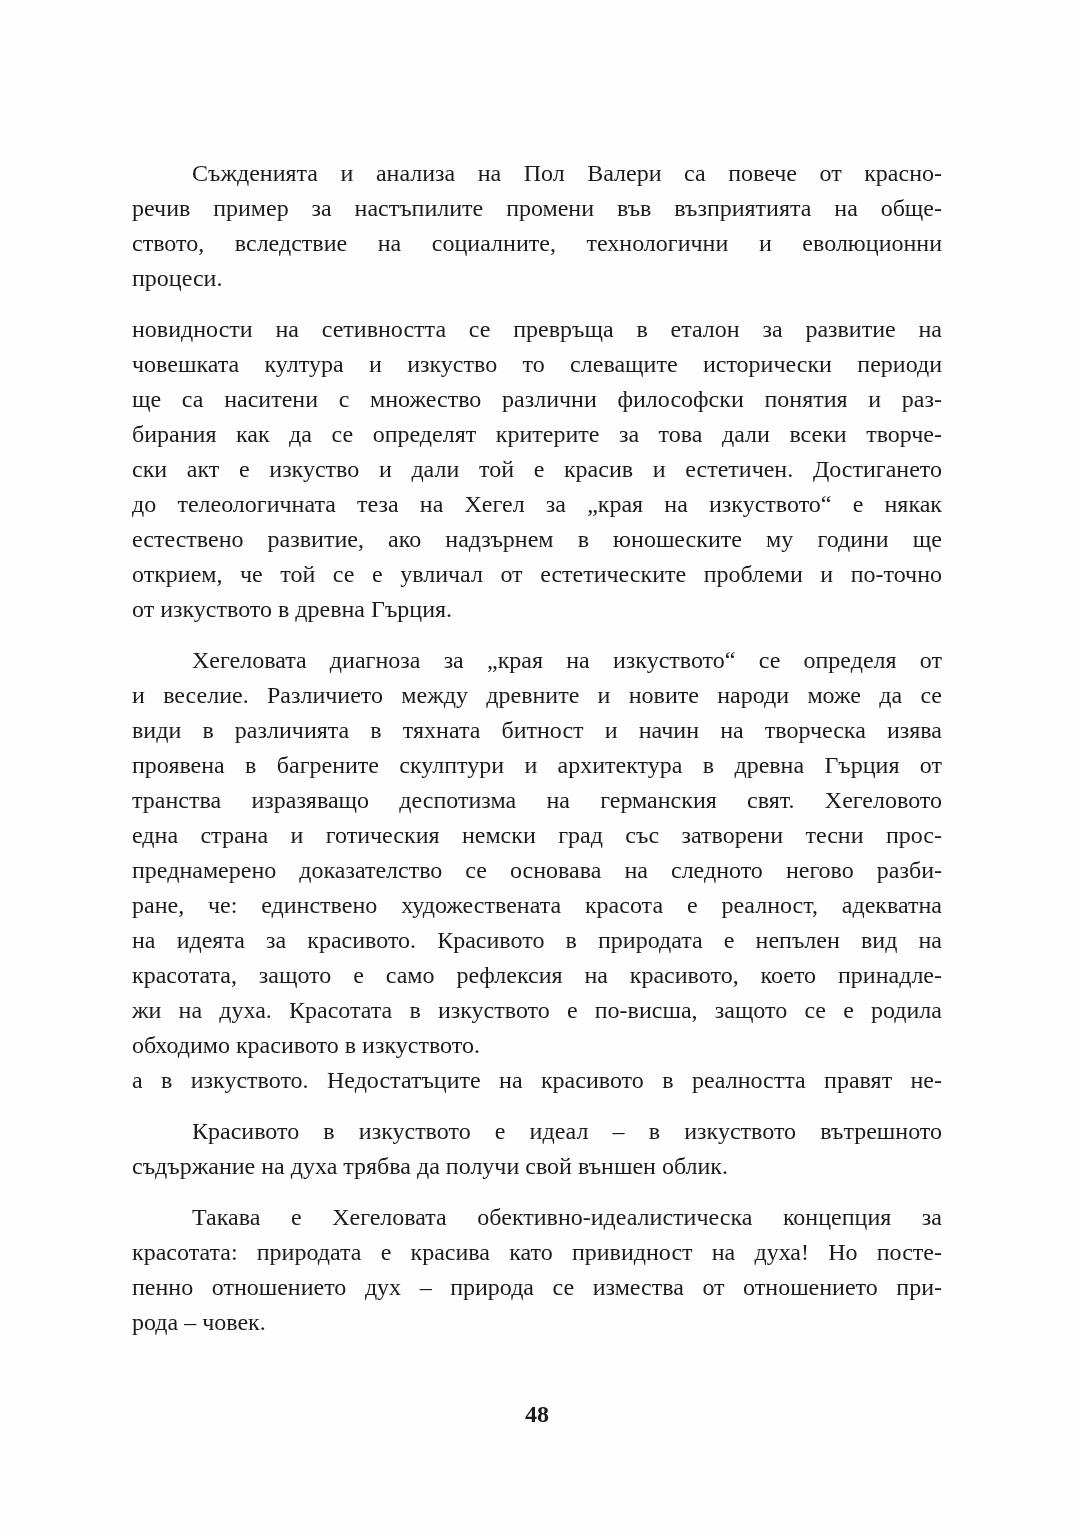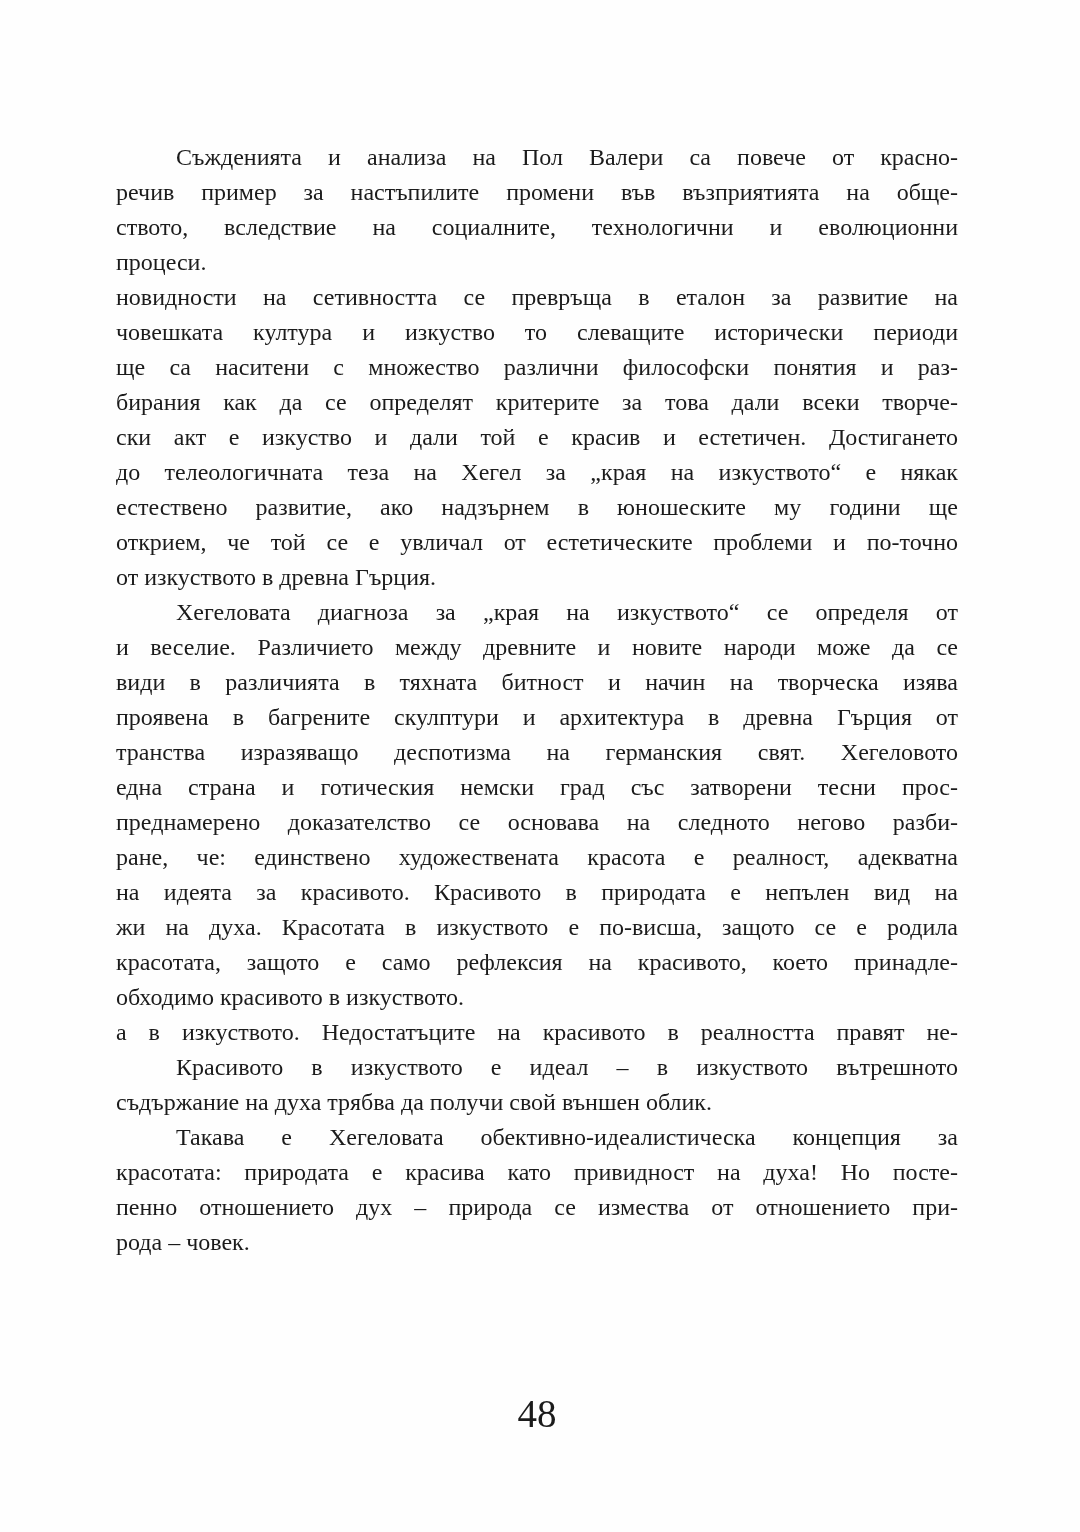--- a/index.html
+++ b/index.html
@@ -21,21 +21,21 @@
     background: #fefefe;
   }
   .text-block {
     position: absolute;
     left: 116px;
     top: 140px;
     width: 842px;
     font-size: 24px;
   }
   .paragraph {
-    margin: 0;
+    margin: 16px;
     padding: 0;
   }
   .line {
     height: 35px;
     line-height: 35px;
     text-align: justify;
     text-align-last: justify;
     overflow: hidden;
     white-space: nowrap;
   }
@@ -44,22 +44,23 @@
   }
   .line.last {
     text-align-last: left;
   }
   .page-number {
     position: absolute;
     left: 116px;
     top: 1396px;
     width: 842px;
     text-align: center;
-    font-size: 39px;
+    font-size: 24px;
     line-height: 36px;
+    font-weight: bold;
   }
 </style>
 </head>
 <body>
 
 <div class="page">
   <div class="text-block">
       <div class="paragraph">
         <div class="line first">Съжденията и анализа на Пол Валери са повече от красно-</div>
         <div class="line">речив пример за настъпилите промени във възприятията на обще-</div>
@@ -80,22 +81,22 @@
       <div class="paragraph">
         <div class="line first">Хегеловата диагноза за „края на изкуството“ се определя от</div>
         <div class="line">и веселие. Различието между древните и новите народи може да се</div>
         <div class="line">види в различията в тяхната битност и начин на творческа изява</div>
         <div class="line">проявена в багрените скулптури и архитектура в древна Гърция от</div>
         <div class="line">транства изразяващо деспотизма на германския свят. Хегеловото</div>
         <div class="line">една страна и готическия немски град със затворени тесни прос-</div>
         <div class="line">преднамерено доказателство се основава на следното негово разби-</div>
         <div class="line">ране, че: единствено художествената красота е реалност, адекватна</div>
         <div class="line">на идеята за красивото. Красивото в природата е непълен вид на</div>
+        <div class="line">красотата, защото е само рефлексия на красивото, което принадле-</div>
         <div class="line">жи на духа. Красотата в изкуството е по-висша, защото се е родила</div>
-        <div class="line">красотата, защото е само рефлексия на красивото, което принадле-</div>
         <div class="line last">обходимо красивото в изкуството.</div>
         <div class="line">а в изкуството. Недостатъците на красивото в реалността правят не-</div>
       </div>
       <div class="paragraph">
         <div class="line first">Красивото в изкуството е идеал – в изкуството вътрешното</div>
         <div class="line last">съдържание на духа трябва да получи свой външен облик.</div>
       </div>
       <div class="paragraph">
         <div class="line first">Такава е Хегеловата обективно-идеалистическа концепция за</div>
         <div class="line">красотата: природата е красива като привидност на духа! Но посте-</div>

